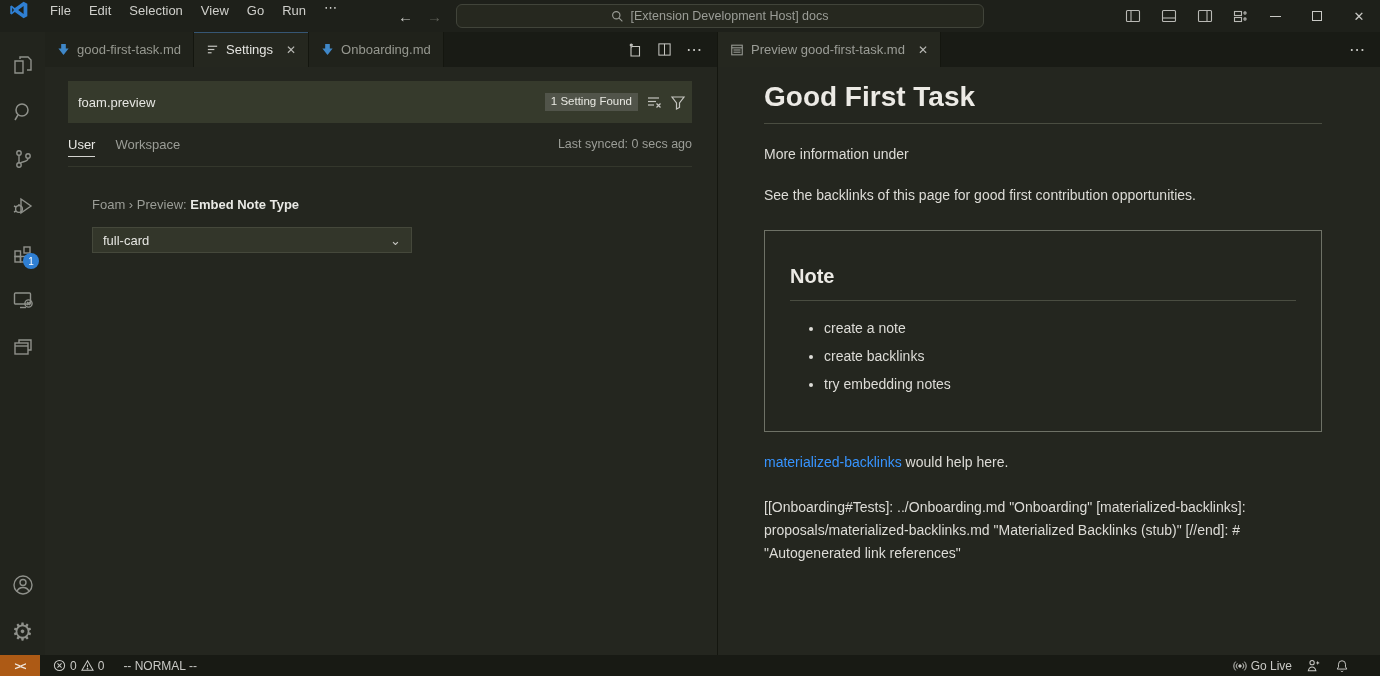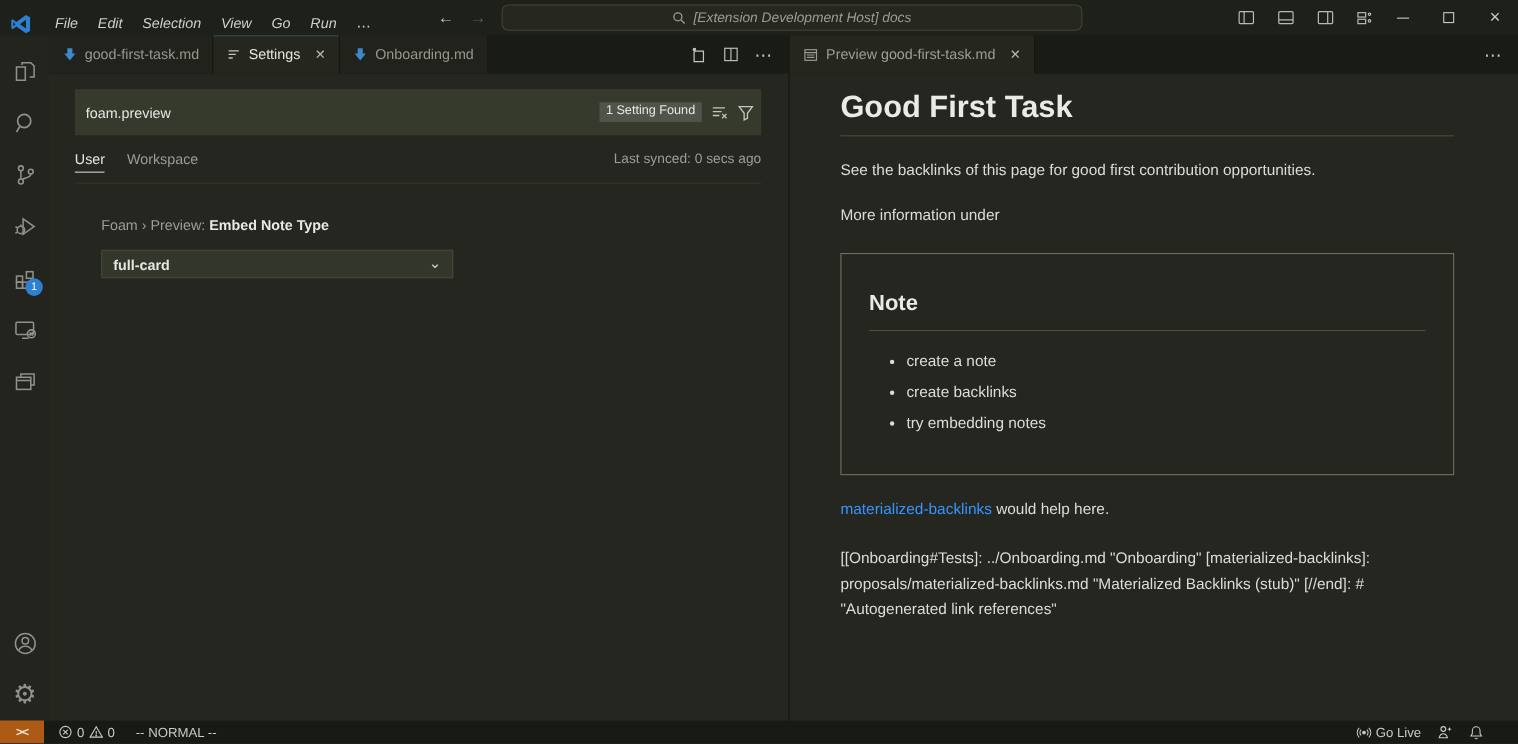--- a/index.html
+++ b/index.html
@@ -15,21 +15,21 @@
     --dim:#9b9d97;
     --bright:#e9e9e6;
     --input-bg:#363a2c;
     --badge-bg:#51544a;
   }
   *{box-sizing:border-box;margin:0;padding:0;font-family:"Liberation Sans","DejaVu Sans",sans-serif;}
   html,body{width:1380px;height:676px;overflow:hidden;background:var(--editor);color:var(--text);}
   svg{display:block;}
 
   
-  .titlebar{position:relative;height:32px;background:var(--titlebar);display:flex;align-items:flex-end;font-size:13px;color:#cfcfcb;font-style:italic;}
+  .titlebar{position:relative;height:32px;background:var(--titlebar);display:flex;align-items:flex-start;font-size:13px;color:#cfcfcb;}
   .vscode-logo{width:20px;height:20px;margin:0 12px 0 9px;}
   .menu-item{padding:0 9px;height:22px;line-height:22px;border-radius:4px;cursor:default;}
   .menu-more{padding:0 9px;color:#cfcfcb;}
   .nav-arrows{position:absolute;left:398px;top:0;height:32px;display:flex;align-items:center;gap:14px;font-size:15px;}
   .nav-back{color:#c9c9c5;}
   .nav-fwd{color:#5c5e56;}
   .command-center{position:absolute;left:456px;top:4px;width:528px;height:24px;background:#26281f;border:1px solid #41443a;border-radius:6px;display:flex;align-items:center;justify-content:center;gap:6px;color:#9b9d97;font-size:12.5px;}
   .layout-controls{position:absolute;right:126px;top:0;height:32px;display:flex;align-items:center;gap:10px;}
   .layout-controls .lc{width:26px;height:26px;display:flex;align-items:center;justify-content:center;border-radius:5px;}
   .window-controls{position:absolute;right:0;top:0;height:32px;display:flex;}
@@ -64,21 +64,21 @@
   .search-controls{display:flex;align-items:center;gap:8px;padding-right:6px;}
   .results-badge{background:var(--badge-bg);color:#e8e8e2;font-size:11.5px;padding:2px 6px;line-height:1.2;}
   .scope-row{display:flex;align-items:flex-start;margin-top:14px;padding-bottom:9px;border-bottom:1px solid #34372c;font-size:13px;}
   .scope-tab{margin-right:20px;color:#9b9d97;padding-bottom:4px;}
   .scope-tab.active{color:#e7e7e3;border-bottom:1px solid #d3d3cf;}
   .last-synced{margin-left:auto;color:#9b9d97;font-size:12.5px;}
   .setting-item{margin-top:30px;padding-left:24px;}
   .setting-label{font-size:13px;}
   .setting-label .cat{color:#9b9d97;}
   .setting-label .name{color:#e9e9e5;font-weight:bold;}
-  .setting-select{margin-top:15px;width:320px;height:26px;background:#33362a;border:1px solid #45483b;display:flex;align-items:center;padding:0 10px;font-size:13px;color:#e6e6e2;font-weight:bold;}
+  .setting-select{margin-top:15px;width:320px;height:26px;background:#33362a;border:1px solid #45483b;display:flex;align-items:center;padding:0 10px;font-size:13px;color:#e6e6e2;}
   .setting-select .chev{margin-left:auto;color:#c5c5c0;font-size:13px;}
 
   
   .preview-body{padding:14px 58px 0 46px;font-size:14px;color:#dddcd7;overflow:hidden;}
   .md-h1{font-size:28px;font-weight:600;color:#eceae5;padding-bottom:10px;border-bottom:1px solid #4a4d41;}
   .md-p{margin-top:21px;line-height:1.4;}
   .note-card{margin-top:25px;border:1px solid #6e7166;padding:24px 25px 28px 25px;}
   .note-card .md-h2{font-size:20px;font-weight:600;color:#eceae5;margin-top:10px;padding-bottom:12px;border-bottom:1px solid #4a4d41;}
   .note-card ul{margin:18px 0 0 34px;}
   .note-card li{margin-bottom:9px;line-height:1.35;}
@@ -322,22 +322,22 @@
         <span>Preview good-first-task.md</span>
         <span class="close">✕</span>
       </div>
       <div class="strip-actions">
         <span class="ellipsis">⋯</span>
       </div>
     </div>
 
     <div class="preview-body">
       <h1 class="md-h1">Good First Task</h1>
+      <p class="md-p">More information under</p>
       <p class="md-p">See the backlinks of this page for good first contribution opportunities.</p>
-      <p class="md-p">More information under</p>
 
       <div class="note-card">
         <h2 class="md-h2">Note</h2>
         <ul>
           <li>create a note</li>
           <li>create backlinks</li>
           <li>try embedding notes</li>
         </ul>
       </div>
 

